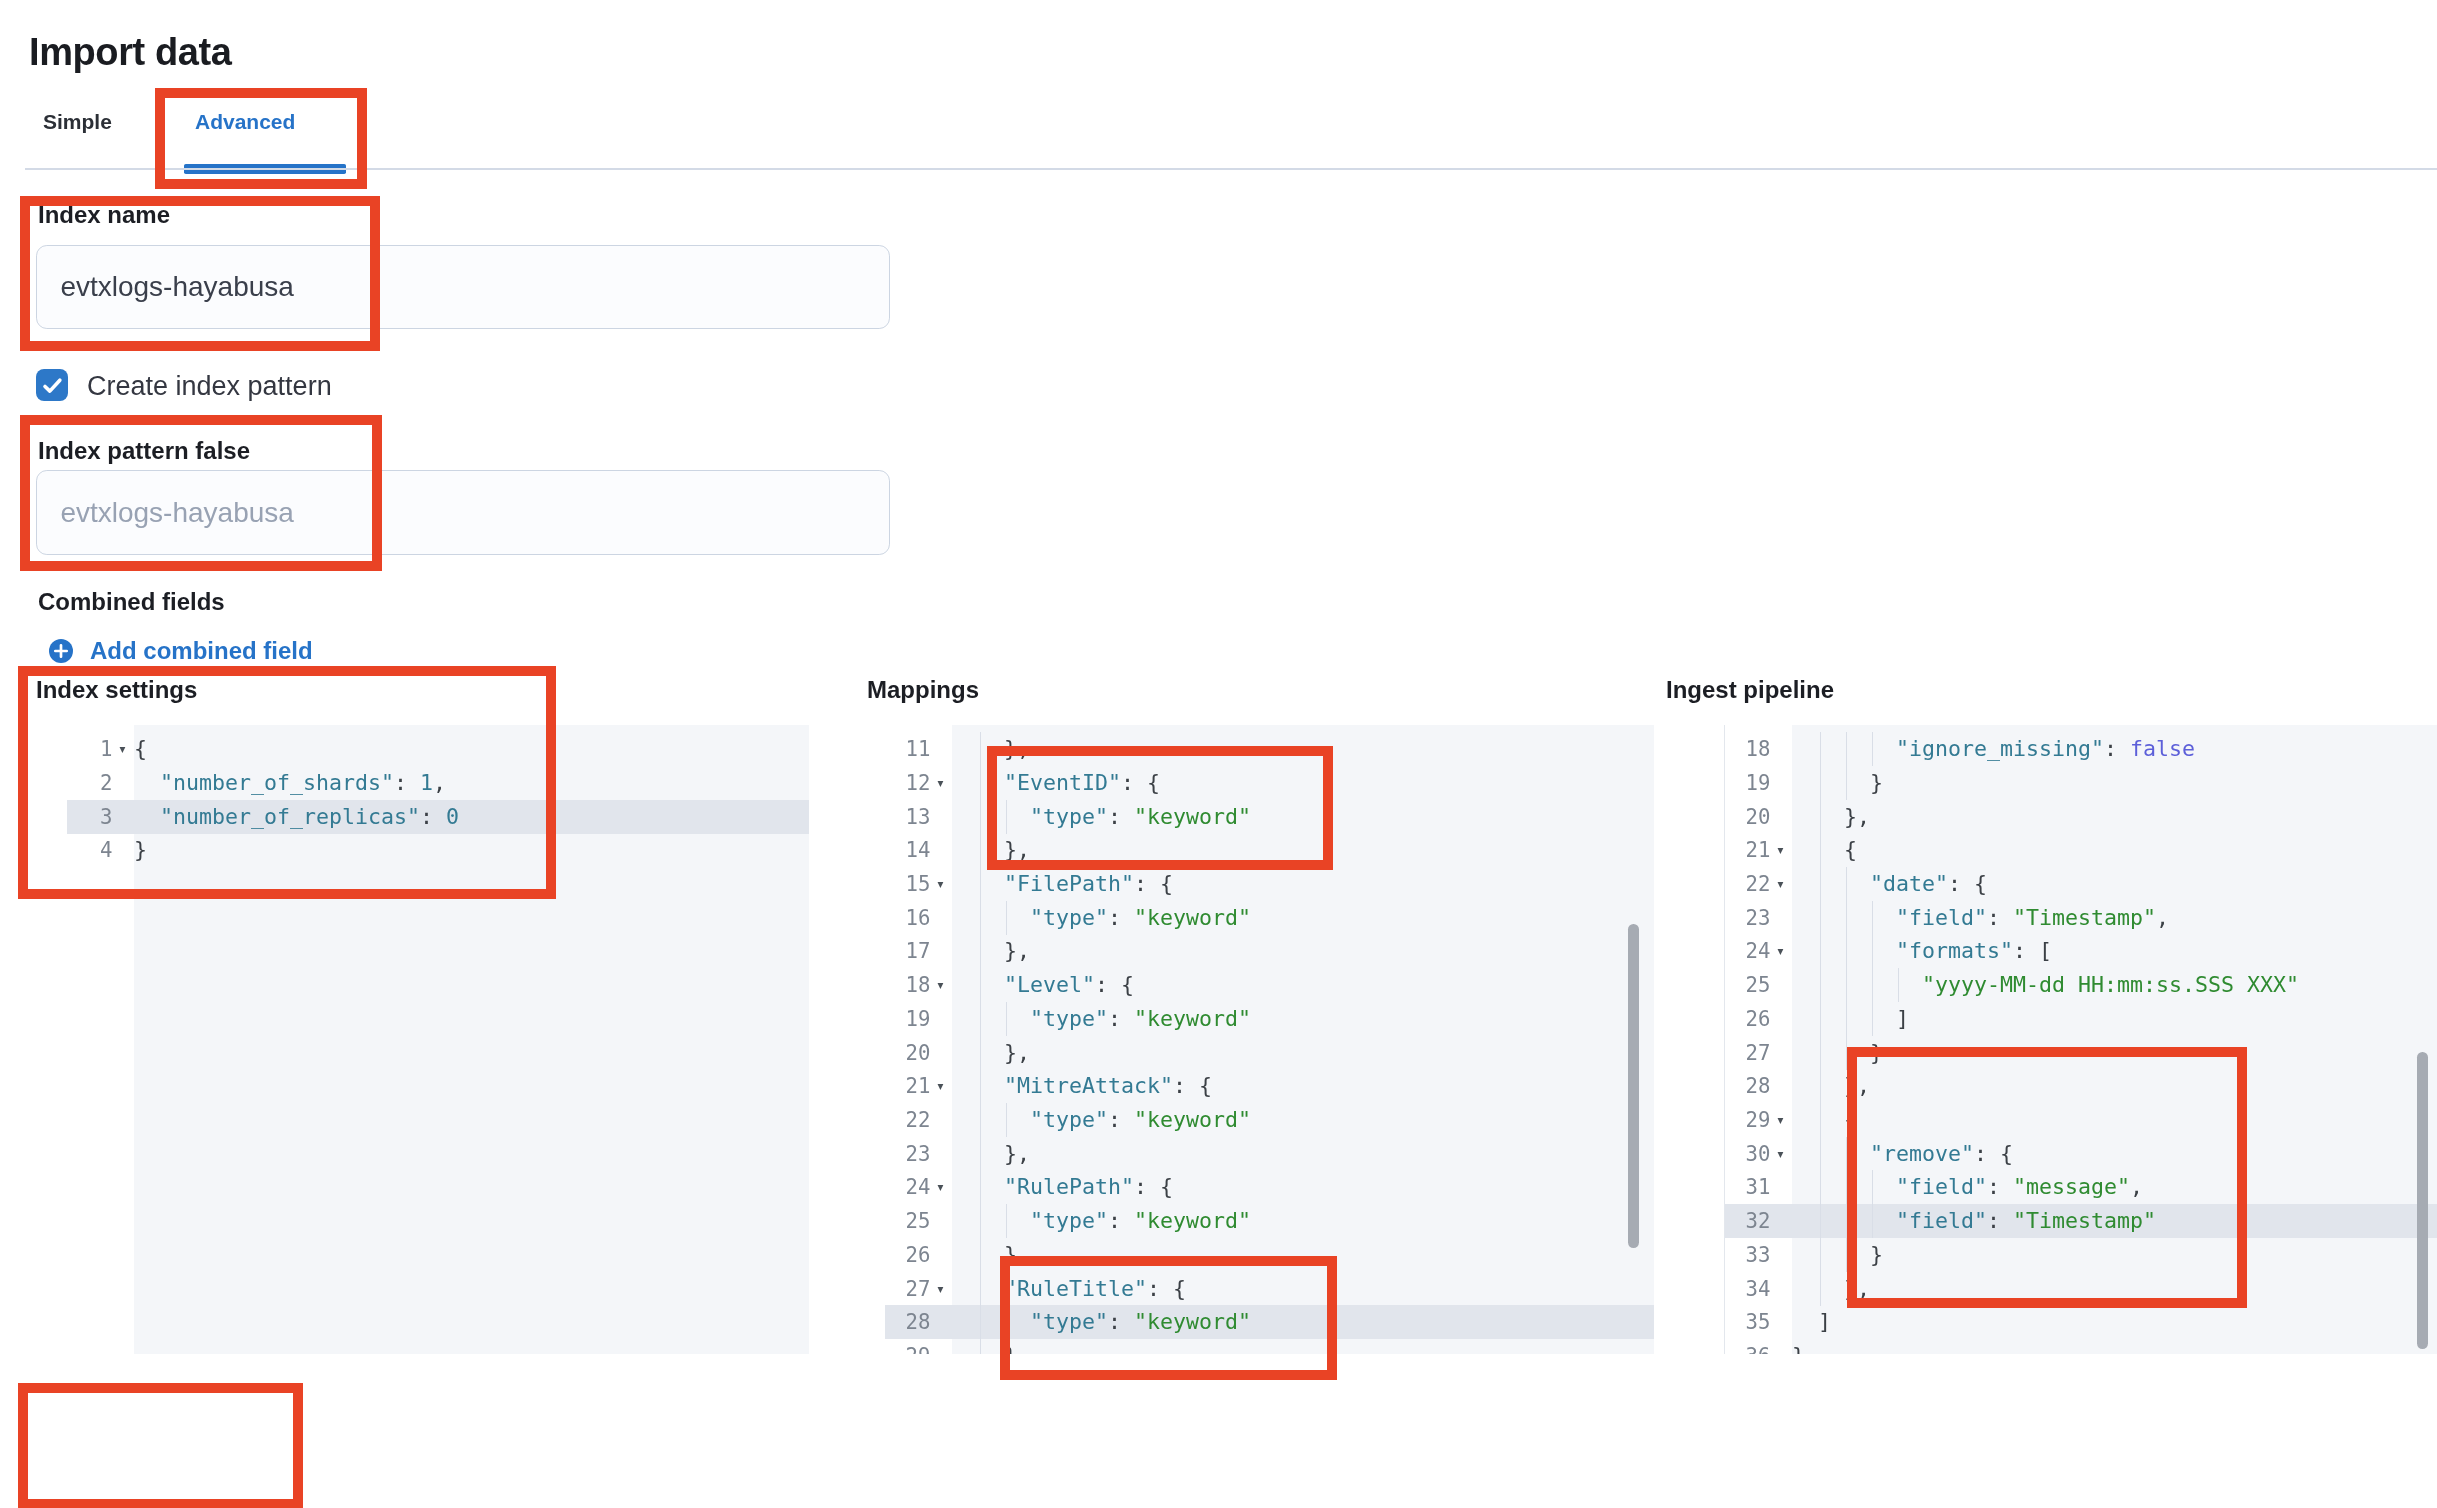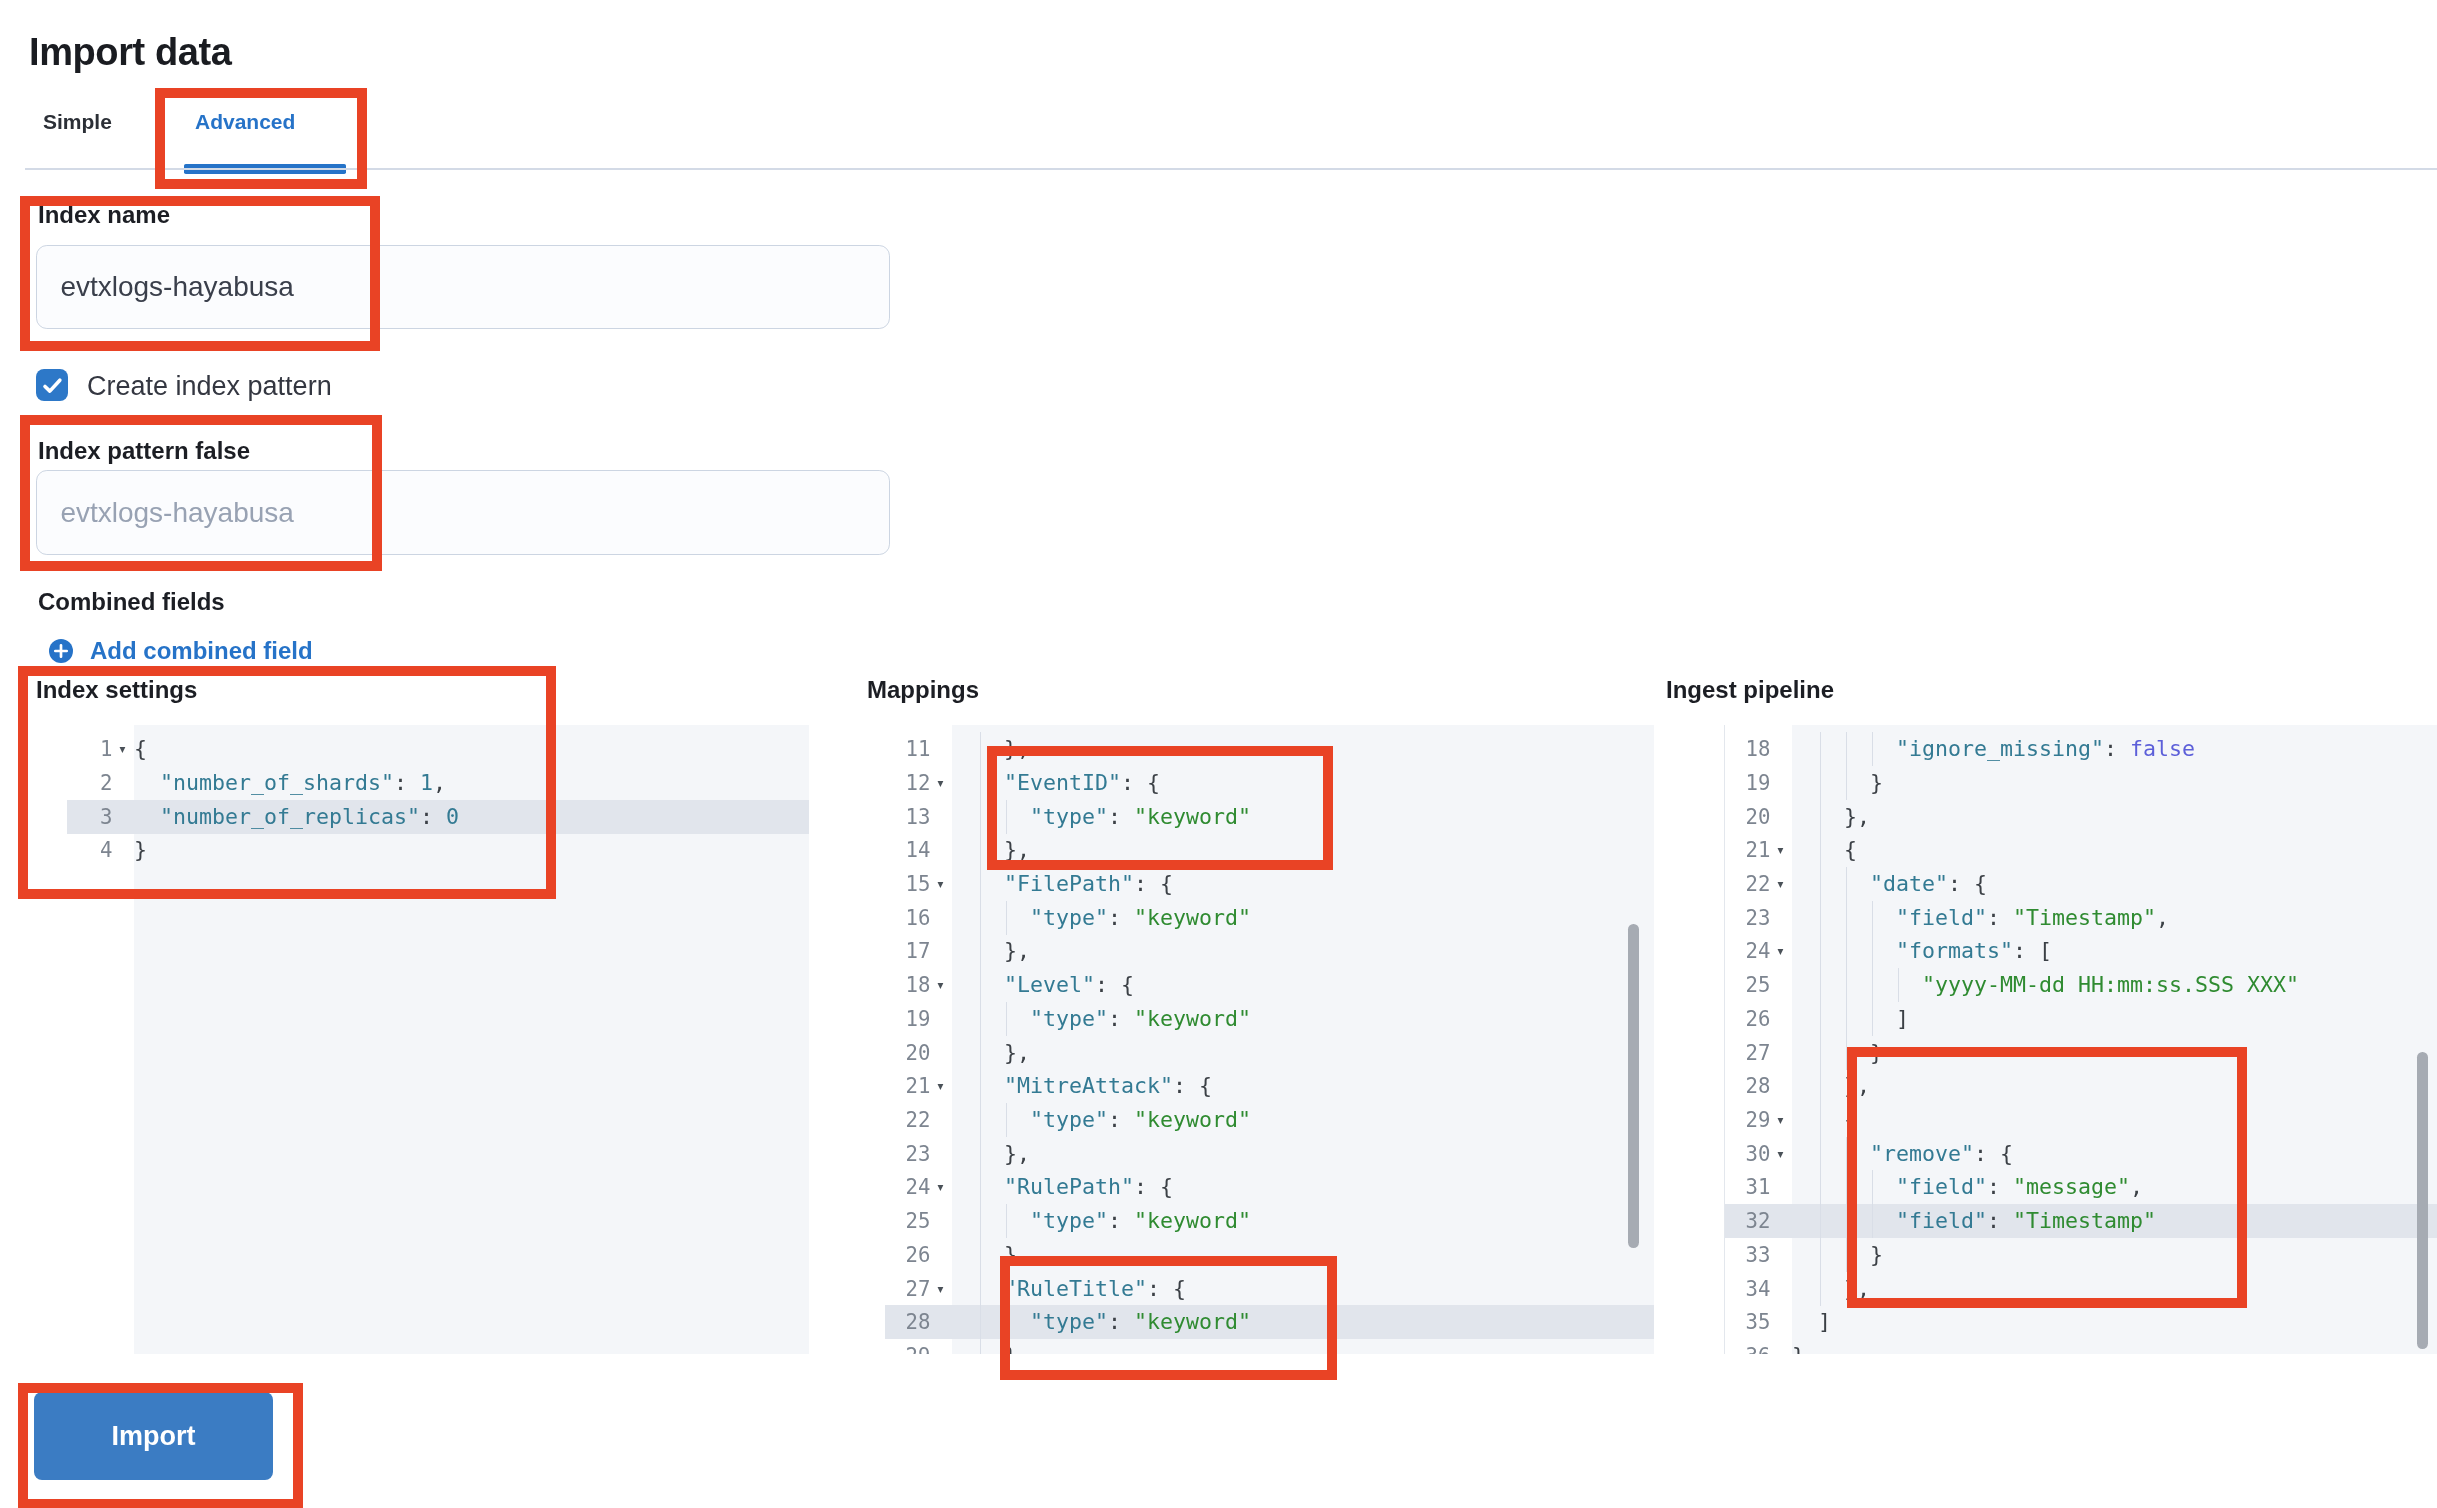--- a/index.html
+++ b/index.html
@@ -410,21 +410,20 @@
         <div class="cl" style="top: 614px;">
           <div class="lnwrap">
             <span class="ln">36</span>
           </div>
           <span class="code"><span class="tk-p">}</span></span>
         </div>
         <div class="thumb" style="left: 692px; top: 327px; height: 297px;"></div>
       </div>
     </div>
 
-  <button class="abs import-btn">Import</button>
 
   <div id="annotations-root">
       <div class="annotation" style="left: 155px; top: 88px; width: 212px; height: 101px;"></div>
       <div class="annotation" style="left: 20px; top: 196px; width: 360px; height: 155px;"></div>
       <div class="annotation" style="left: 20px; top: 415px; width: 362px; height: 156px;"></div>
       <div class="annotation" style="left: 18px; top: 666px; width: 538px; height: 233px;"></div>
       <div class="annotation" style="left: 987px; top: 746px; width: 346px; height: 124px;"></div>
       <div class="annotation" style="left: 1000px; top: 1256px; width: 337px; height: 124px;"></div>
       <div class="annotation" style="left: 1847px; top: 1047px; width: 400px; height: 261px;"></div>
       <div class="annotation" style="left: 18px; top: 1383px; width: 285px; height: 126px;"></div>

